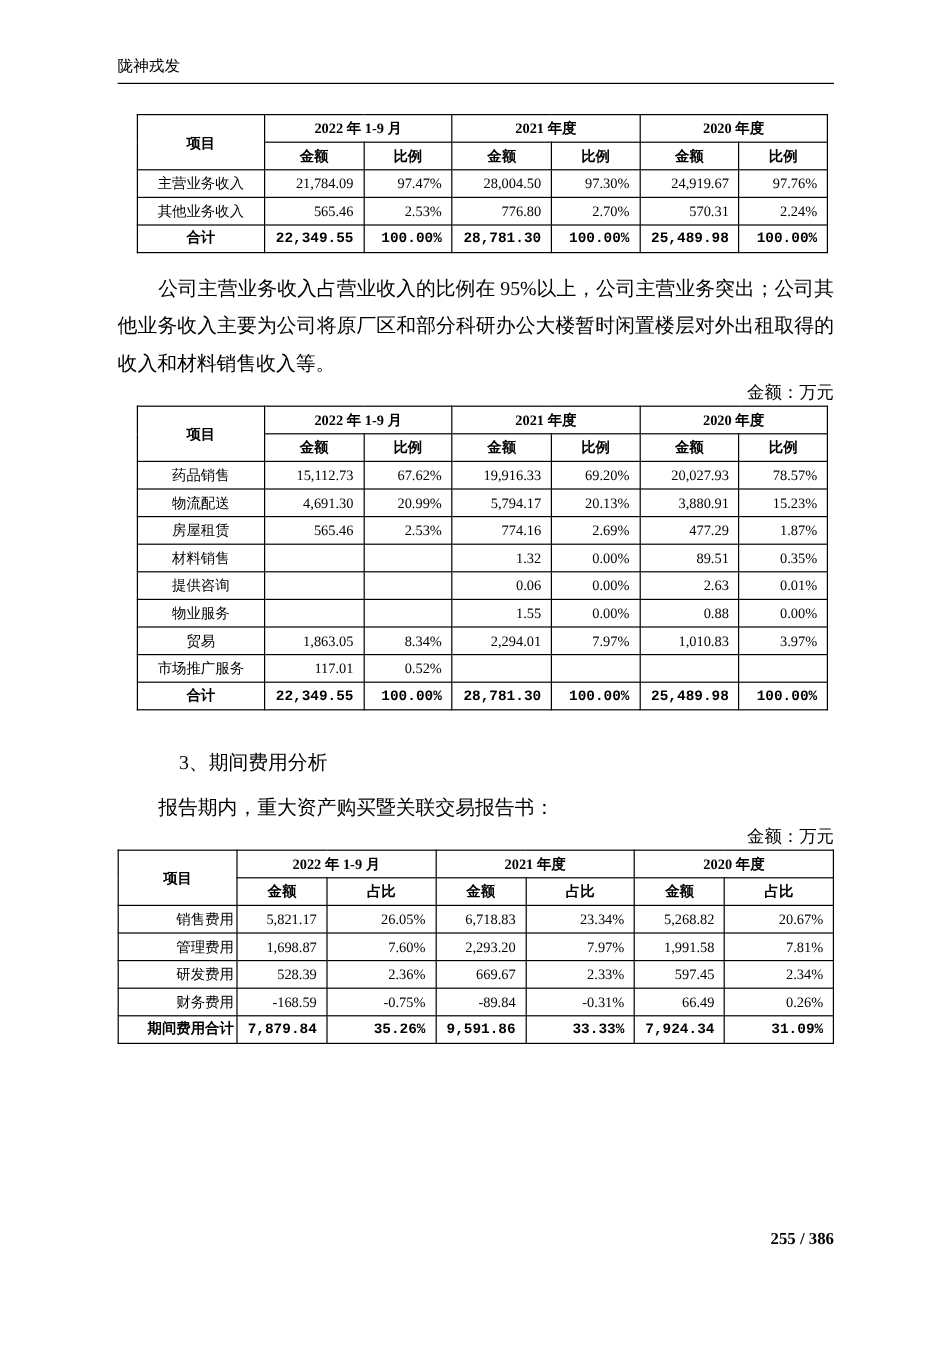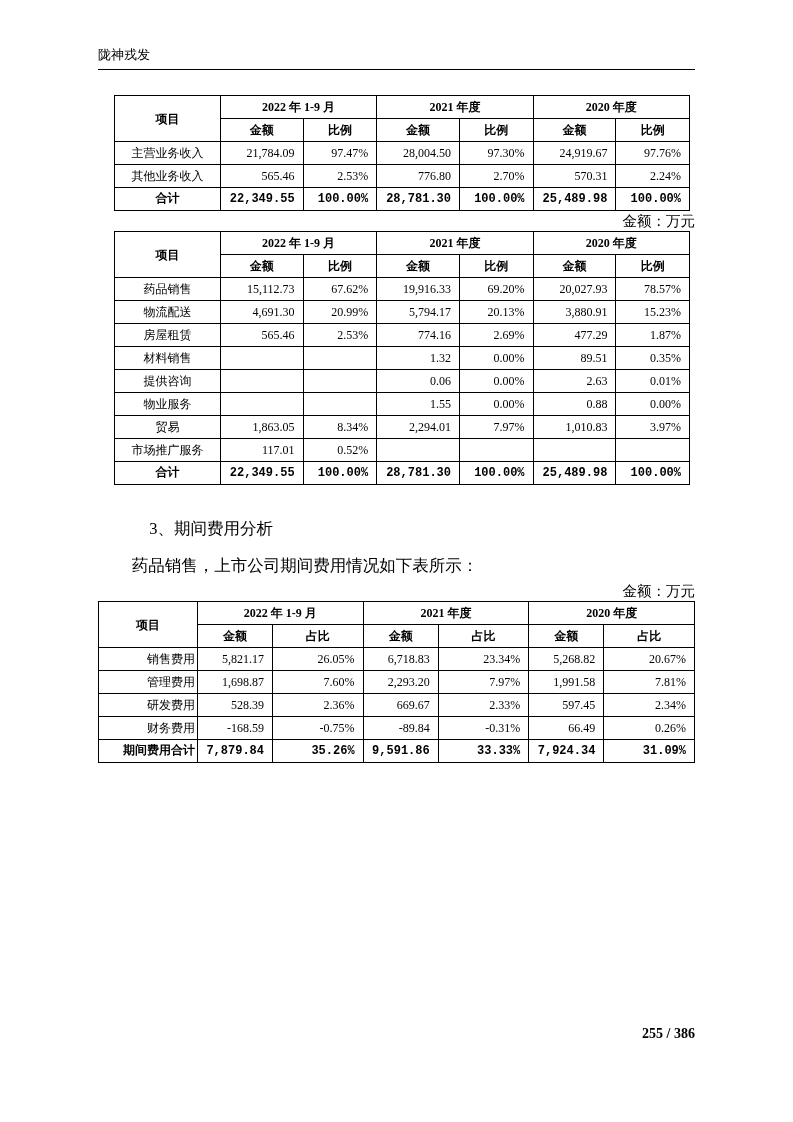--- a/index.html
+++ b/index.html
@@ -101,20 +101,21 @@
           <td class="num">22,349.55</td>
           <td class="num">100.00%</td>
           <td class="num">28,781.30</td>
           <td class="num">100.00%</td>
           <td class="num">25,489.98</td>
           <td class="num">100.00%</td>
         </tr>
       </tbody>
     </table>
 
+  <p class="para p1">公司主营业务收入占营业收入的比例在 95%以上，公司主营业务突出；公司其他业务收入主要为公司将原厂区和部分科研办公大楼暂时闲置楼层对外出租取得的收入和材料销售收入等。</p>
 
 
   <div class="unit-note">金额：万元</div>
 
   <table id="sales-table" class="data-table inset">
       <colgroup>
         <col style="width: 18.4%;">
         <col style="width: 14.4%;">
         <col style="width: 12.8%;">
         <col style="width: 14.4%;">
@@ -218,21 +219,21 @@
           <td class="num">28,781.30</td>
           <td class="num">100.00%</td>
           <td class="num">25,489.98</td>
           <td class="num">100.00%</td>
         </tr>
       </tbody>
     </table>
 
   <p class="para section-title">3、期间费用分析</p>
 
-  <p class="para p3">药品销售，上市公司期间费用情况如下表所示：</p>
+  <p class="para p3">报告期内，重大资产购买暨关联交易报告书：</p>
 
   <div class="unit-note">金额：万元</div>
 
   <table id="expense-table" class="data-table full t3">
       <colgroup>
         <col style="width: 16.6%;">
         <col style="width: 12.6%;">
         <col style="width: 15.2%;">
         <col style="width: 12.6%;">
         <col style="width: 15.2%;">

